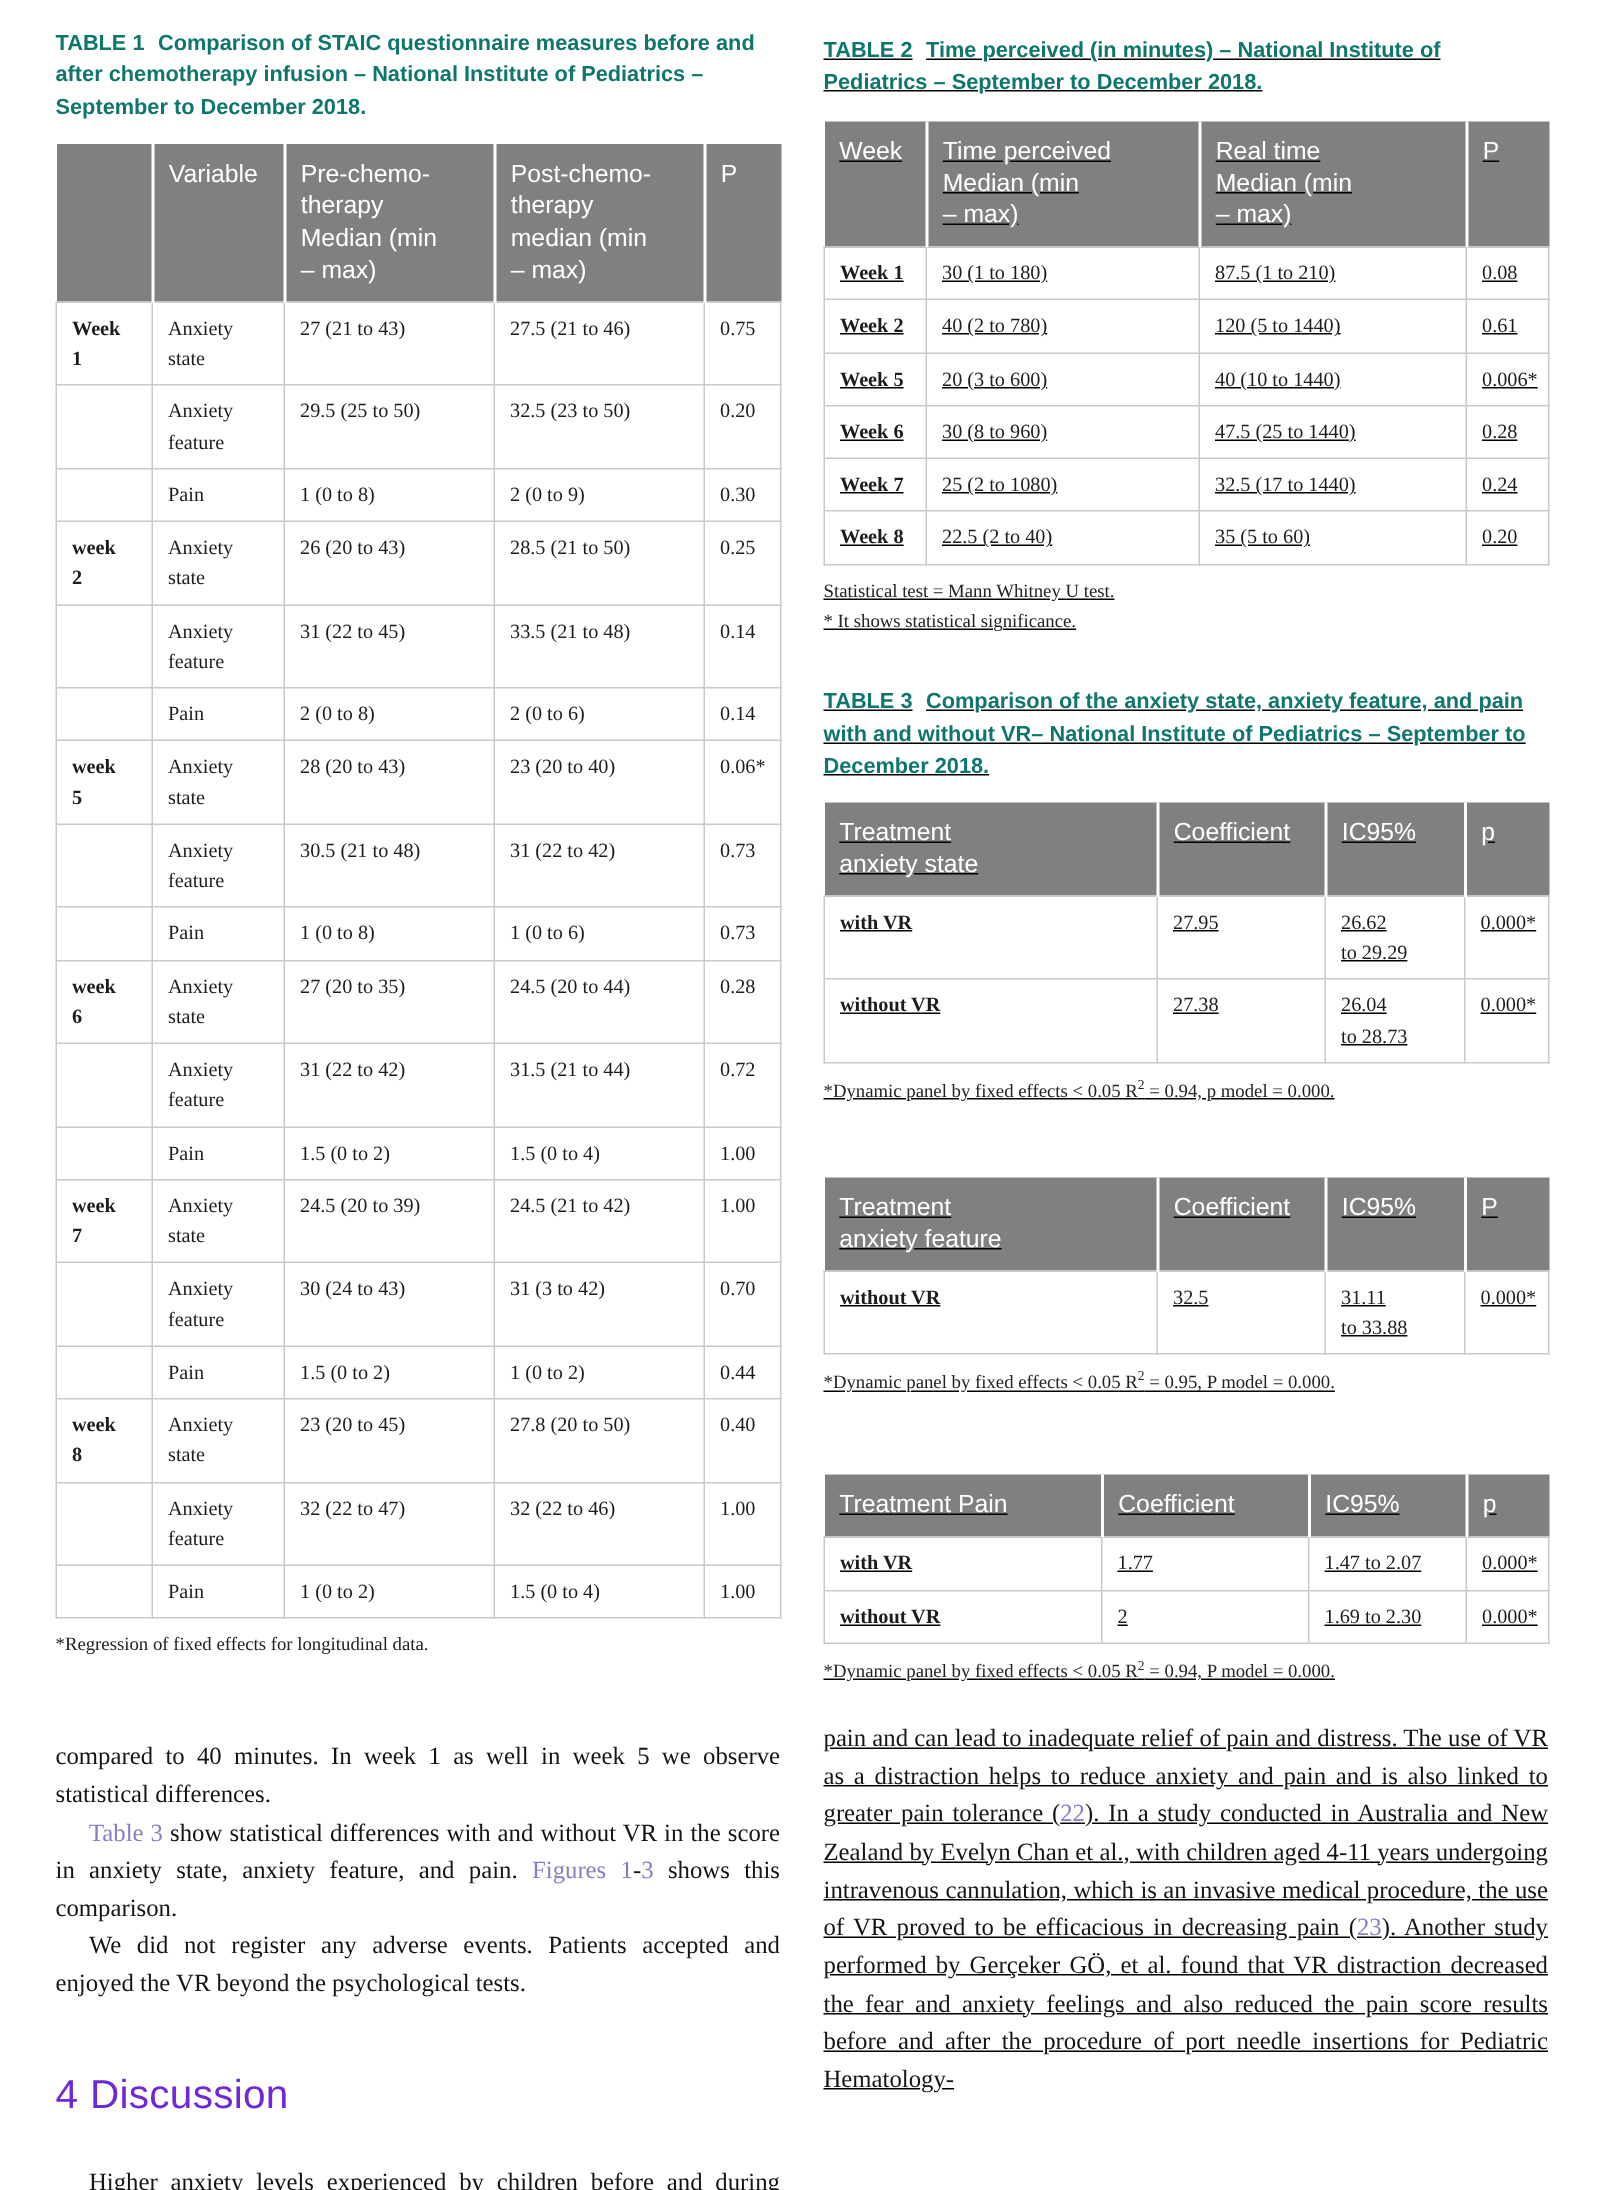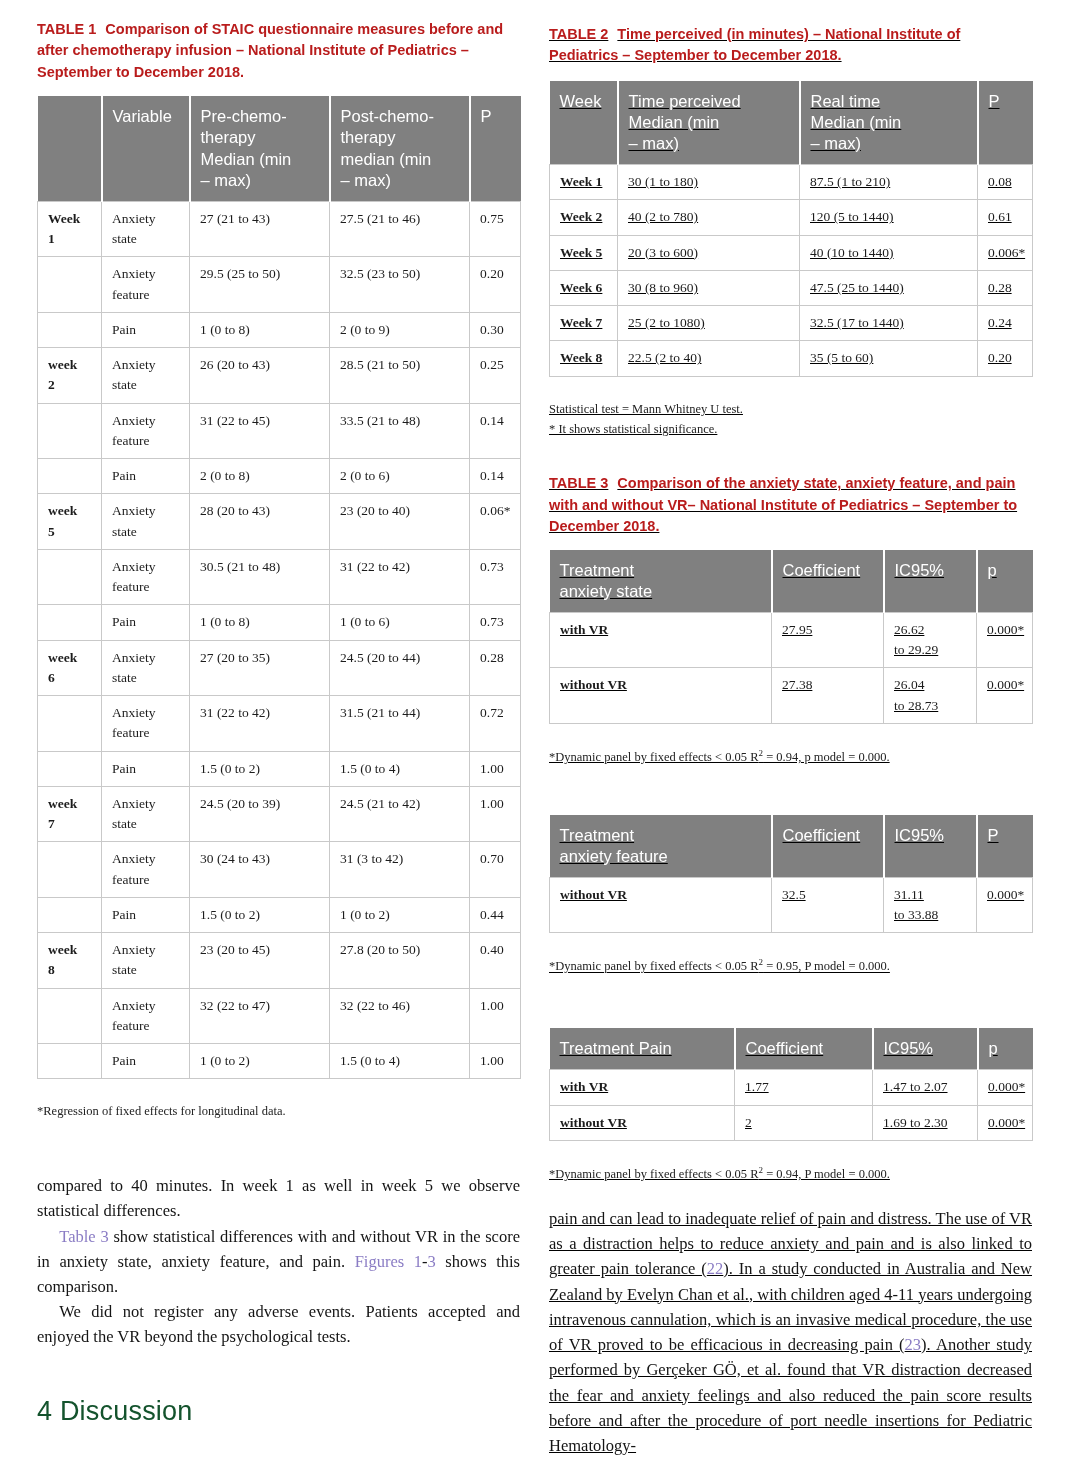--- a/index.html
+++ b/index.html
@@ -6,57 +6,57 @@
   body {
     width:1069px; height:1460px; position:relative; background:#ffffff;
     font-family:"Liberation Serif", serif; overflow:hidden;
   }
   .col { position:absolute; top:0; width:483px; }
   .col-left  { left:37px; }
   .col-right { left:549px;text-decoration:underline; }
 
   .caption {
     font-family:"Liberation Sans", sans-serif; font-weight:700;
-    font-size:14.5px; line-height:1.48; color:#b91c1c; text-align:left;
+    font-size:14.5px; line-height:1.48; color:#0f766e; text-align:left;
   }
   .cap-label { padding-right:9px; }
 
   table { border-collapse:collapse; width:100%; table-layout:fixed; }
   th {
     background:#808080; color:#ffffff;
     font-family:"Liberation Sans", sans-serif; font-weight:400;
     font-size:16.5px; line-height:1.28; text-align:left; vertical-align:top;
     padding:10px 10px; white-space:pre-line;
   }
   th + th { border-left:2.5px solid #ffffff; }
   td {
     border:1px solid #c9c9c9;
     font-family:"Liberation Serif", serif; font-size:13.5px; line-height:1.5;
     color:#1c1c1c; vertical-align:top; padding:7px 10px; white-space:pre-line;
   }
   tbody td:first-child { font-weight:700; }
 
   .footnote {
     font-family:"Liberation Serif", serif; font-size:12.5px; line-height:1.5;
-    color:#222222; margin-top:23px;
+    color:#222222; margin-top:8px;
   }
   .footnote sup { font-size:9px; }
   .fn-tight { margin-top:2px; }
 
   .body-p {
     font-family:"Liberation Serif", serif; font-size:16.5px; line-height:1.53;
     color:#141414; text-align:justify; margin:0;
   }
   .indent { text-indent:1.35em; }
   .justify-last { text-align-last:justify; }
   .ref { color:#8a7cc4; text-decoration:none; cursor:pointer; }
 
   .discussion-heading {
     font-family:"Liberation Sans", sans-serif; font-weight:500;
-    font-size:27px; color:#14532d; margin:46px 0 30px 0; letter-spacing:0.2px;
+    font-size:27px; color:#6d28d9; margin:46px 0 30px 0; letter-spacing:0.2px;
   }
 
   .mt-caption1 { margin-top:19px; }
   .mt-table1  { margin-top:13px;padding-left:47px; }
   .mt-body1   { margin-top:52px; }
   .mt-caption2 { margin-top:24px; }
   .mt-table2  { margin-top:14px; }
   .mt-caption3 { margin-top:34px; }
   .mt-table3a { margin-top:12px; }
   .mt-table3b { margin-top:48px; }

